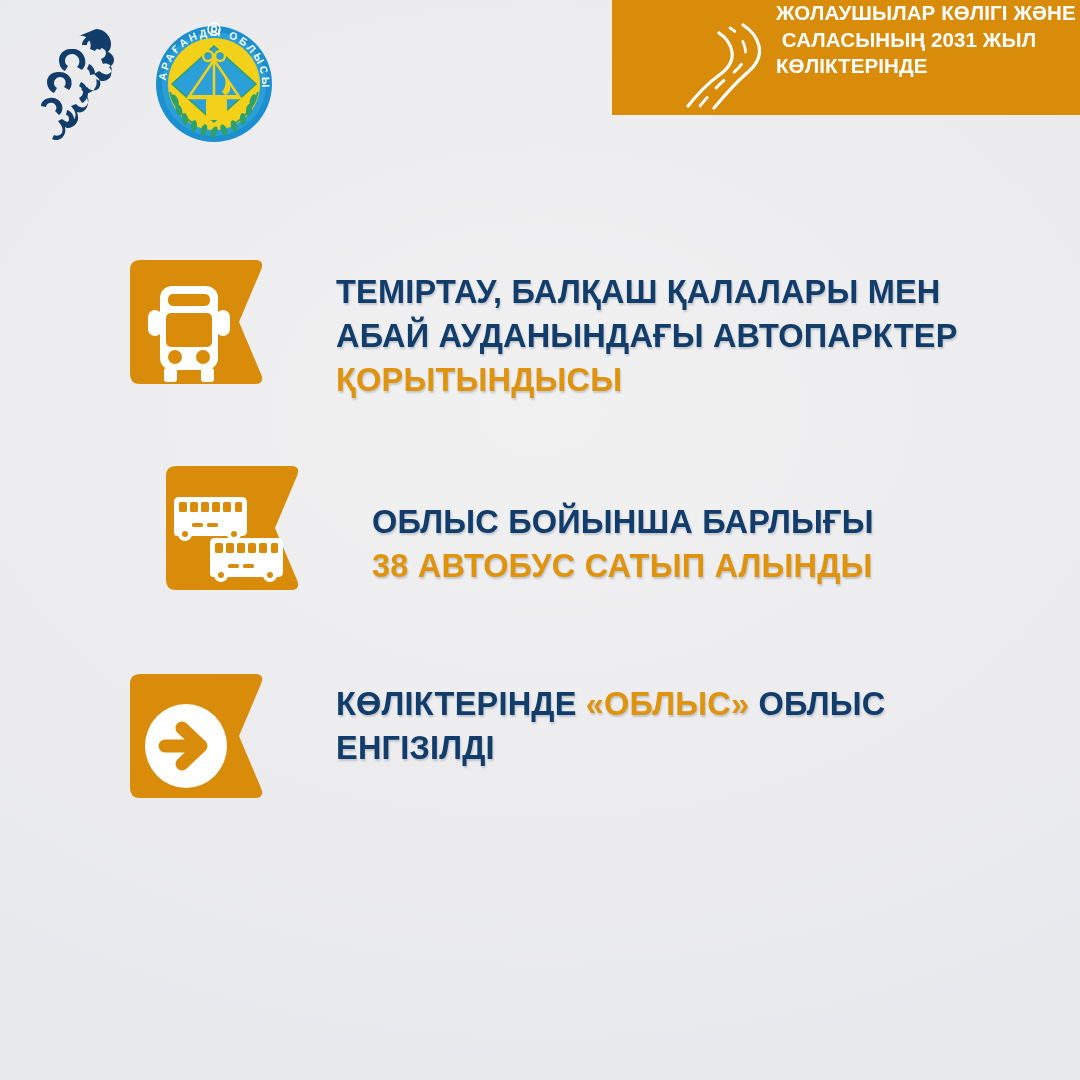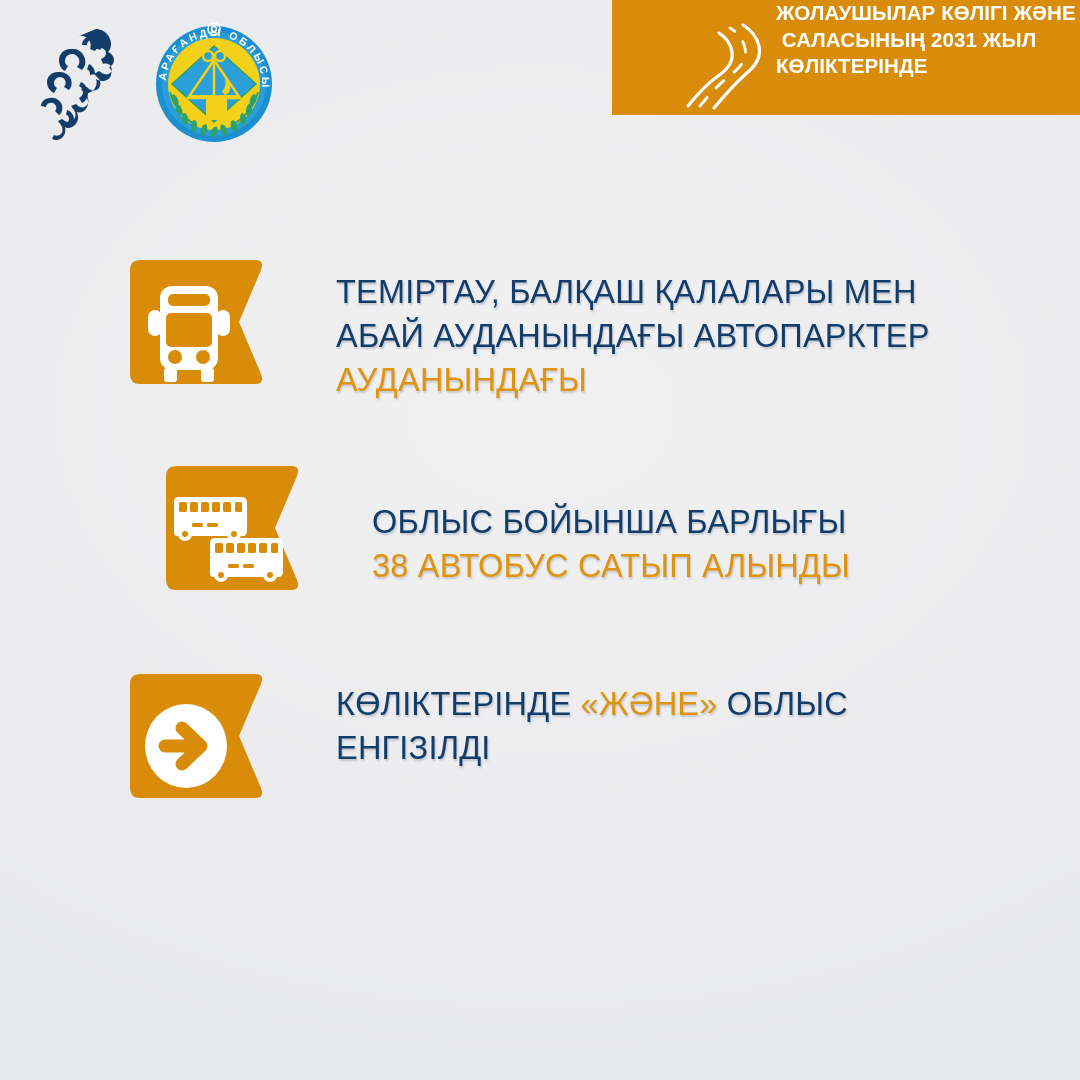--- a/index.html
+++ b/index.html
@@ -84,21 +84,21 @@
     height: 148px;
     margin-top: 2px;
   }
   .badge svg { display: block; width: 100%; height: 100%; }
 
   .block-text {
     margin-left: 61px;
     padding-top: 14px;
     color: #123d6b;
     font-size: 32.5px;
-    font-weight: normal;
+    font-weight: bold;
     line-height: 1.36;
     letter-spacing: 0.2px;
     text-shadow: 1px 2px 2px rgba(80, 95, 115, 0.28);
   }
   .block-text .ln { display: block; white-space: nowrap; }
   .hl { color: #e0930c; }
 
   
   #block-1 { margin-bottom: 56px; }
   #block-1 .block-text { padding-top: 14px; }
@@ -214,21 +214,21 @@
             <rect x="48" y="36" width="42" height="12" rx="5"></rect>
             <rect x="46" y="55" width="46" height="34" rx="5"></rect>
             <circle cx="55" cy="99" r="7"></circle>
             <circle cx="83" cy="99" r="7"></circle>
           </g>
         </svg>
       </div>
       <div class="block-text">
         <span class="ln">ТЕМІРТАУ, БАЛҚАШ ҚАЛАЛАРЫ МЕН</span>
         <span class="ln">АБАЙ АУДАНЫНДАҒЫ АВТОПАРКТЕР</span>
-        <span class="ln hl">АУДАНЫНДАҒЫ</span>
+        <span class="ln hl">ҚОРЫТЫНДЫСЫ</span>
       </div>
     </div>
 
     <div class="block" id="block-2">
       <div class="badge">
         <svg viewBox="0 0 155 148" aria-hidden="true">
           <path d="M10 12 q0 -10 10 -10 l115 0 q10 0 6 10 l-22 52 l22 52 q4 10 -6 10 l-115 0 q-10 0 -10 -10 z" fill="#d98c0a"></path>
           <g>
 
             <g>
@@ -279,19 +279,19 @@
       <div class="badge">
         <svg viewBox="0 0 155 148" aria-hidden="true">
           <path d="M10 12 q0 -10 10 -10 l115 0 q10 0 6 10 l-22 52 l22 52 q4 10 -6 10 l-115 0 q-10 0 -10 -10 z" fill="#d98c0a"></path>
           <g>
             <ellipse cx="66" cy="74" rx="41" ry="42" fill="#ffffff"></ellipse>
             <path d="M45 74 l32 0 M62 56 l19 18 l-19 18" fill="none" stroke="#d98c0a" stroke-width="13" stroke-linecap="round" stroke-linejoin="round"></path>
           </g>
         </svg>
       </div>
       <div class="block-text">
-        <span class="ln"><span>КӨЛІКТЕРІНДЕ </span><span class="hl">«ЖӘНЕ»</span><span> ОБЛЫС</span></span>
+        <span class="ln"><span>КӨЛІКТЕРІНДЕ </span><span class="hl">«ОБЛЫС»</span><span> ОБЛЫС</span></span>
         <span class="ln">ЕНГІЗІЛДІ</span>
       </div>
     </div>
 
   </div>
 </div>
 
 </body></html>

